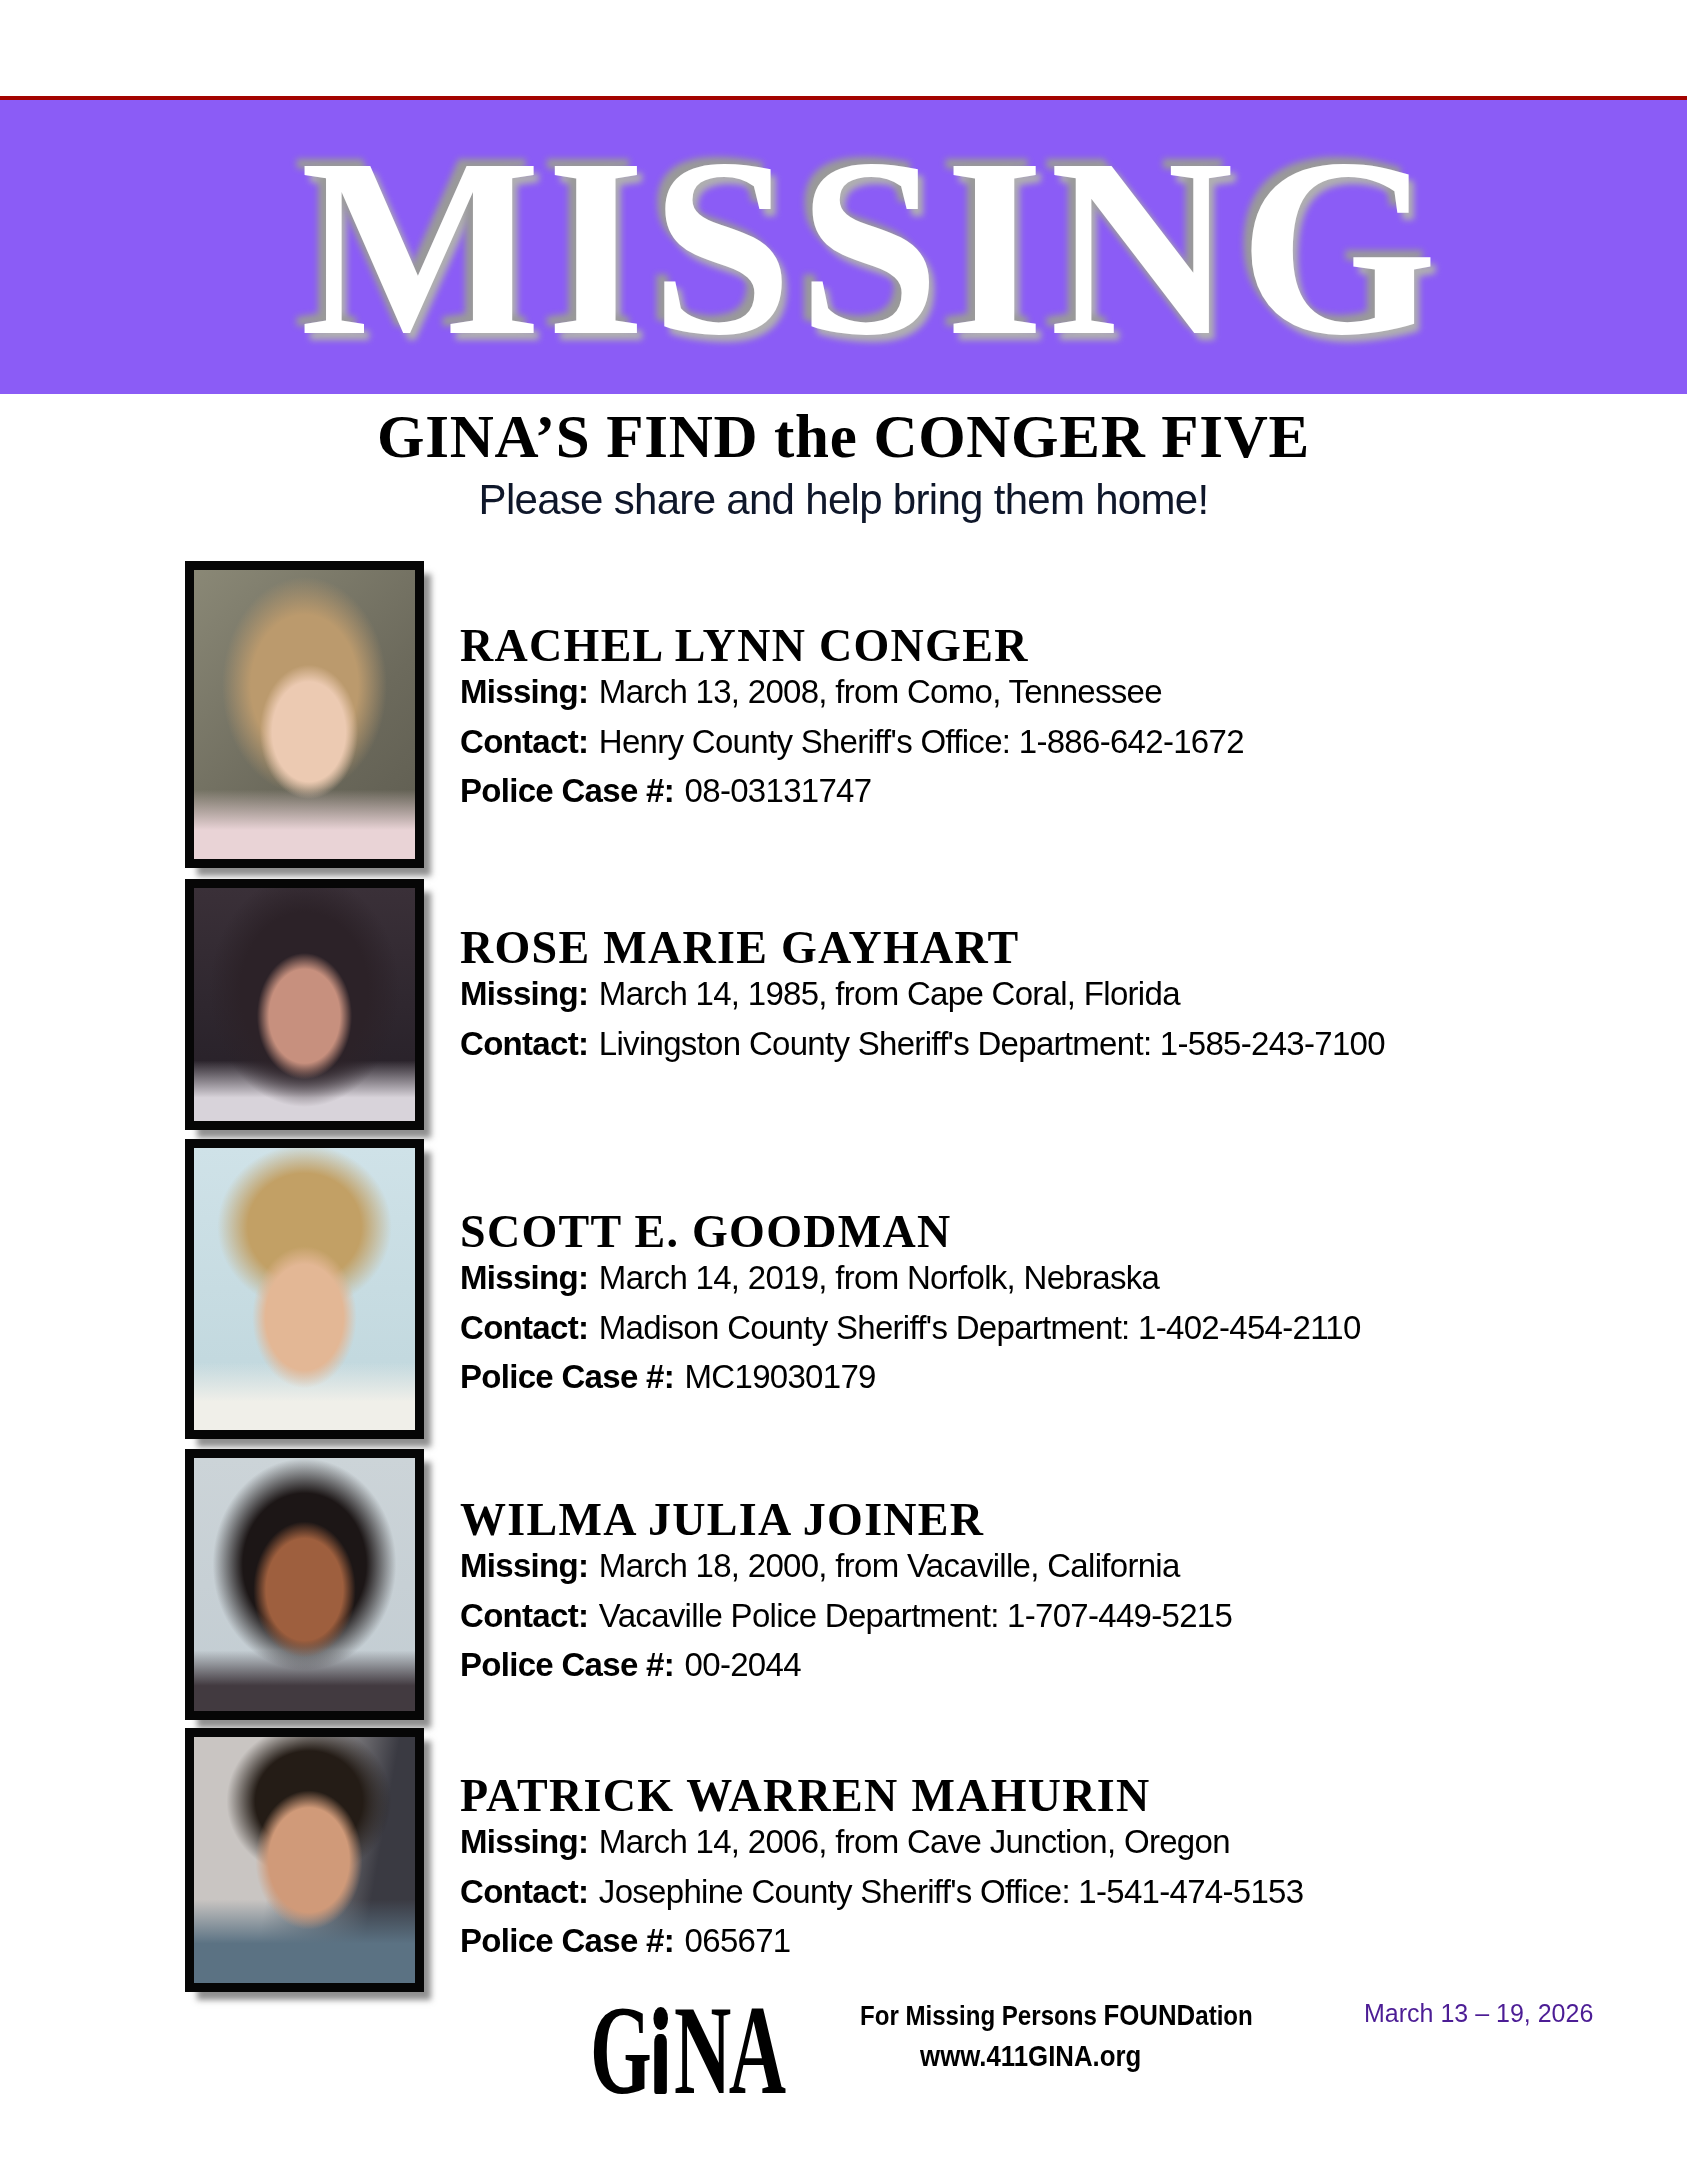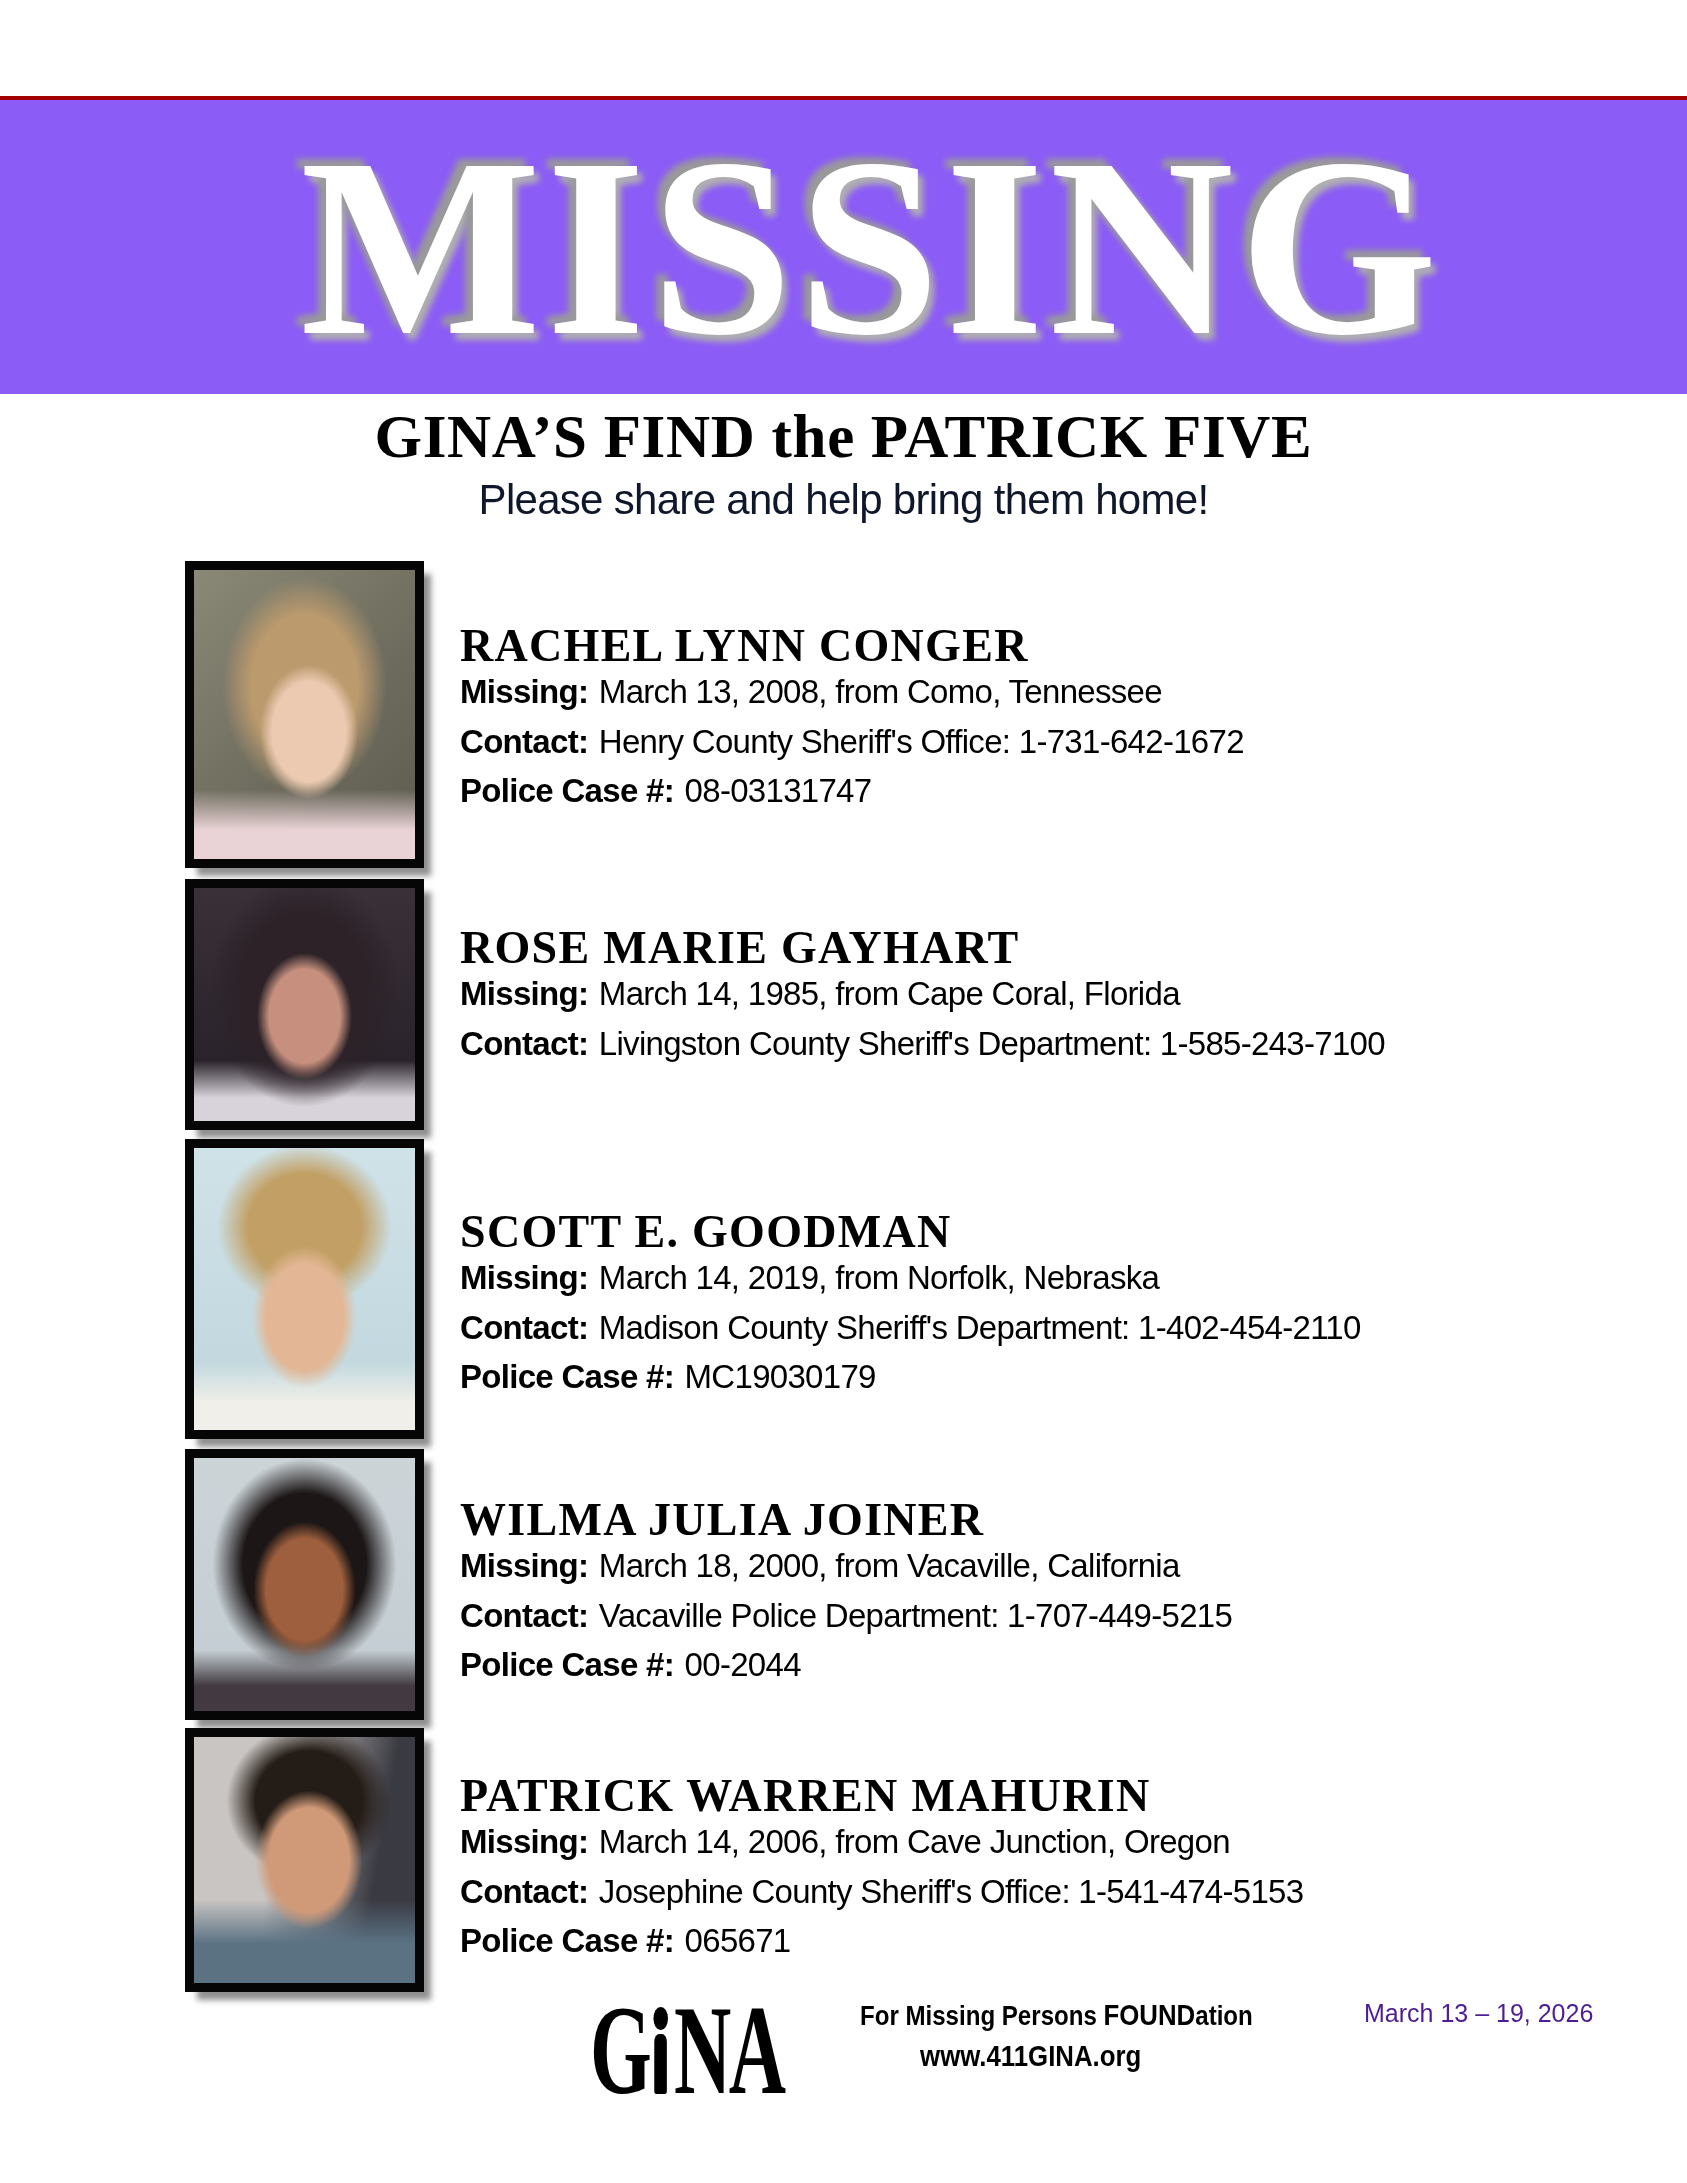--- a/index.html
+++ b/index.html
@@ -101,32 +101,32 @@
 </style>
 </head>
 <body>
 
 <div class="page">
 
   <div class="banner">
     <div class="banner-title">MISSING</div>
   </div>
 
-  <div class="page-title">GINA’S FIND the PATRICK FIVE</div>
+  <div class="page-title">GINA’S FIND the CONGER FIVE</div>
   <div class="page-subtitle">Please share and help bring them home!</div>
 
   <div class="entry" style="top:561px;">
     <div class="photo photo-1" style="height:307px;" title="woman with long blonde hair smiling outdoors"></div>
     <div class="info" style="top:62px;">
       <div class="person-name">RACHEL LYNN CONGER</div>
       <div class="info-line">
         <span class="info-label">Missing:</span><span>March 13, 2008, from Como, Tennessee</span>
       </div>
       <div class="info-line">
-        <span class="info-label">Contact:</span><span>Henry County Sheriff's Office: 1-731-642-1672</span>
+        <span class="info-label">Contact:</span><span>Henry County Sheriff's Office: 1-886-642-1672</span>
       </div>
       <div class="info-line">
         <span class="info-label">Police Case #:</span><span>08-03131747</span>
       </div>
     </div>
   </div>
 
   <div class="entry" style="top:879px;">
     <div class="photo photo-2" style="height:251px;" title="woman with dark curly hair and large glasses"></div>
     <div class="info" style="top:46px;">

